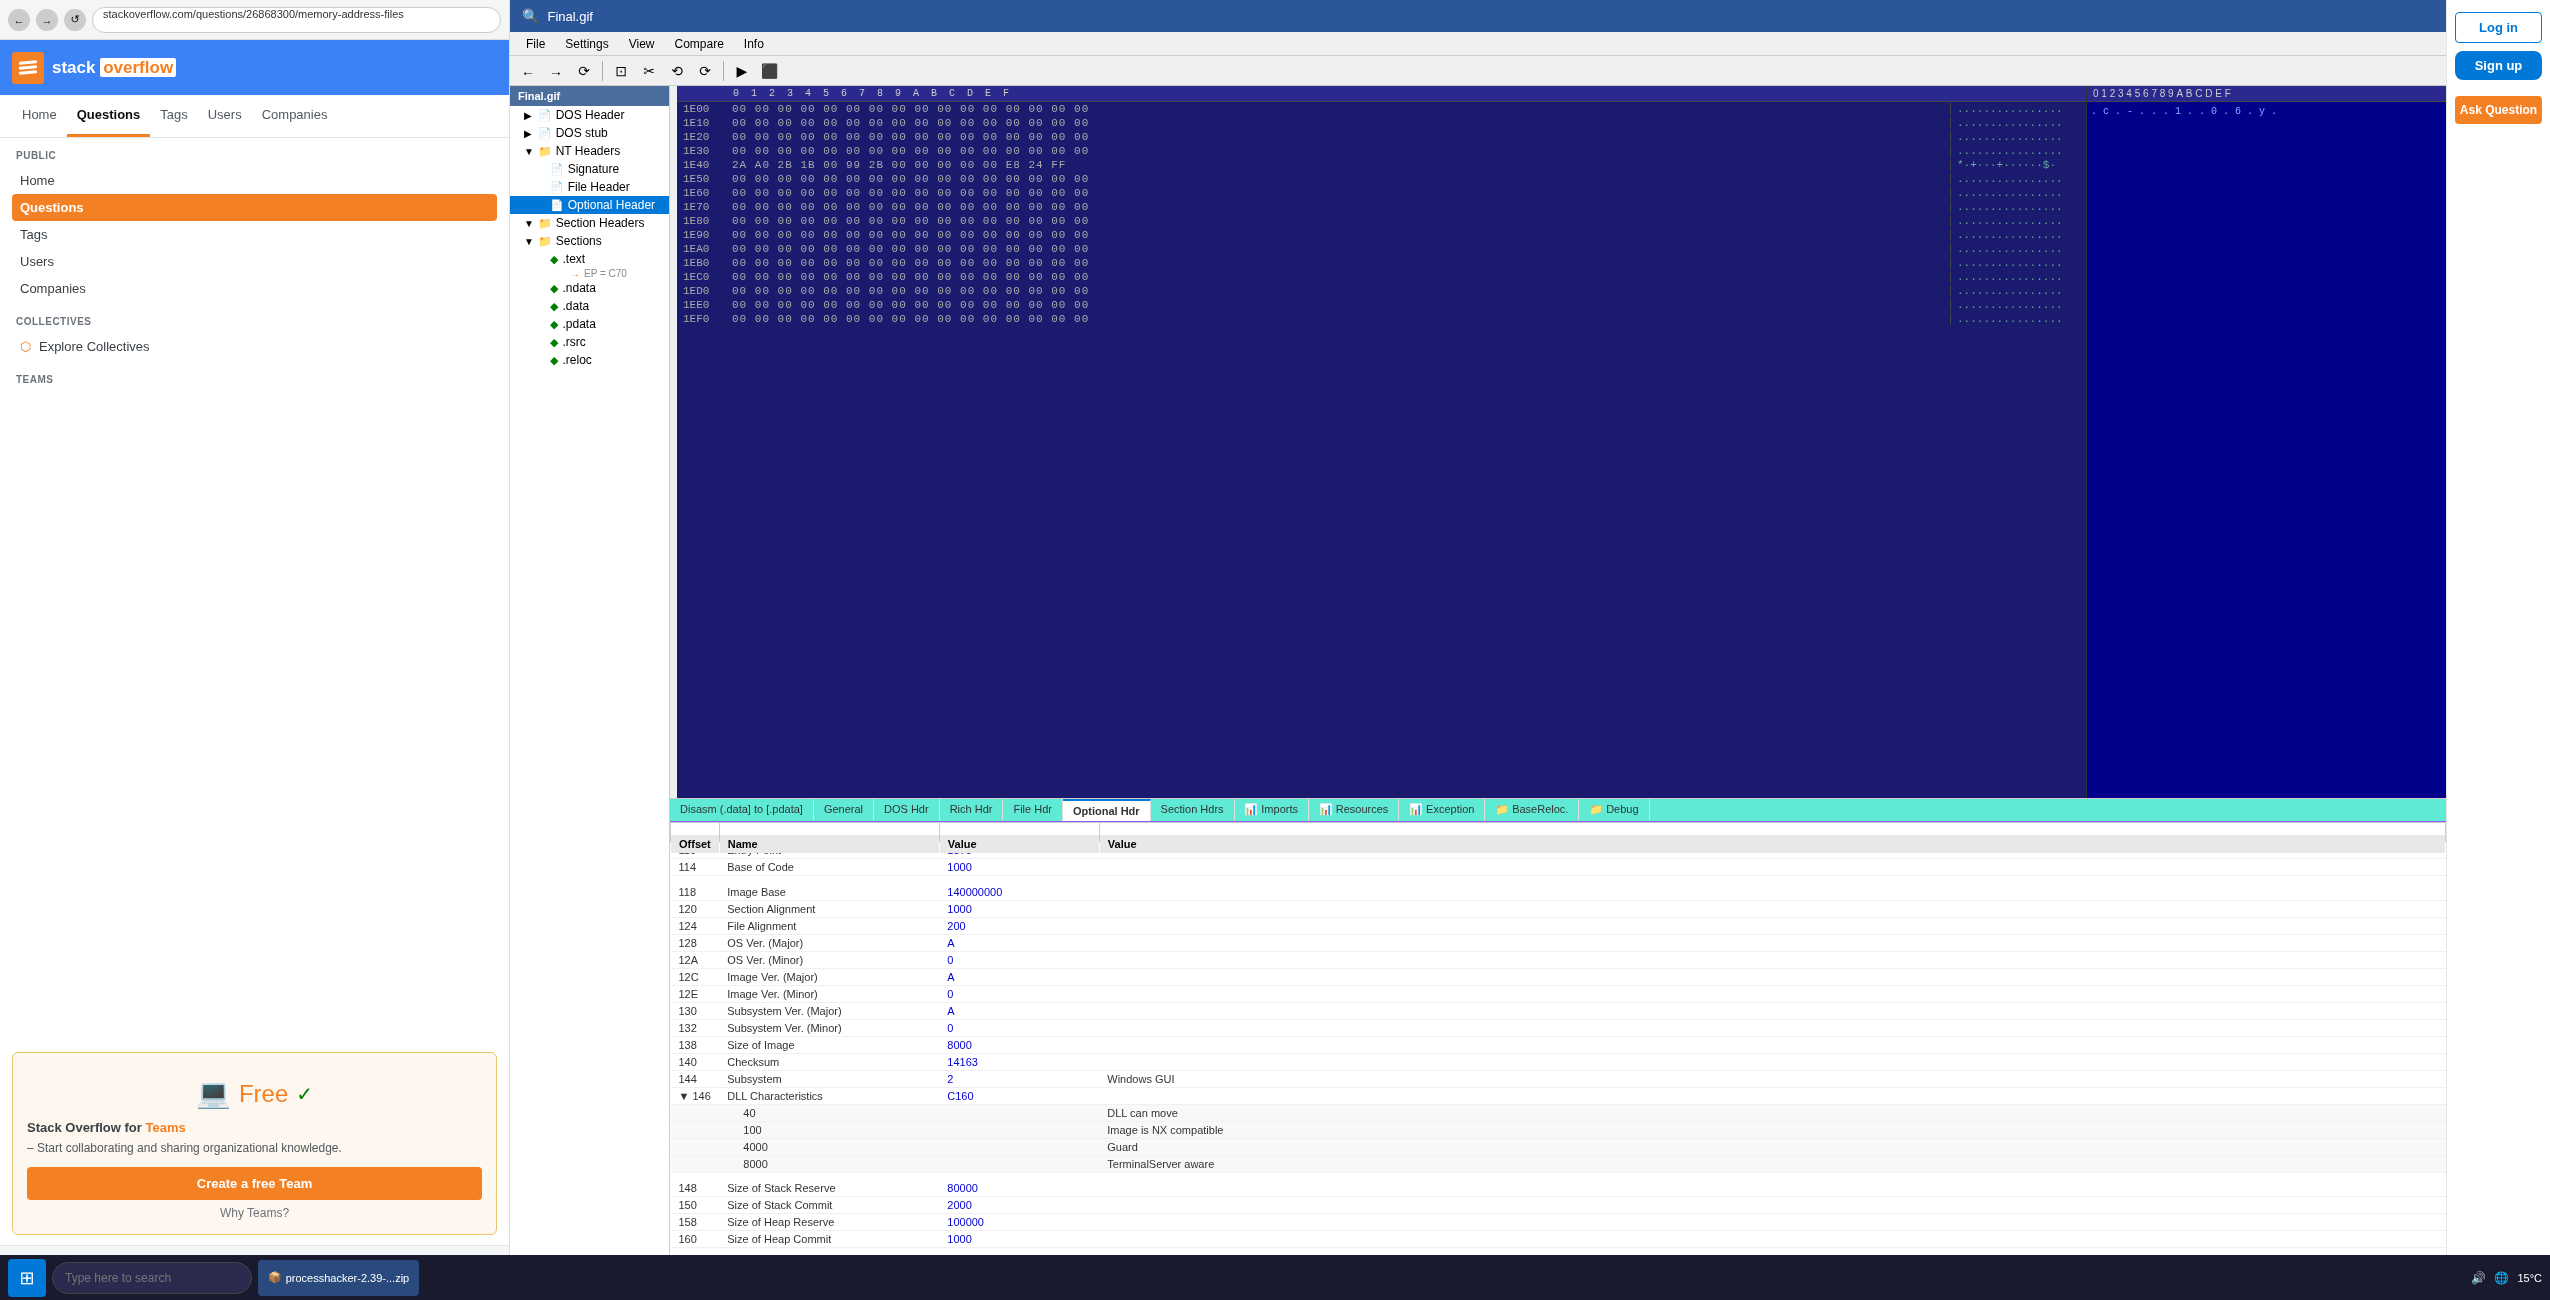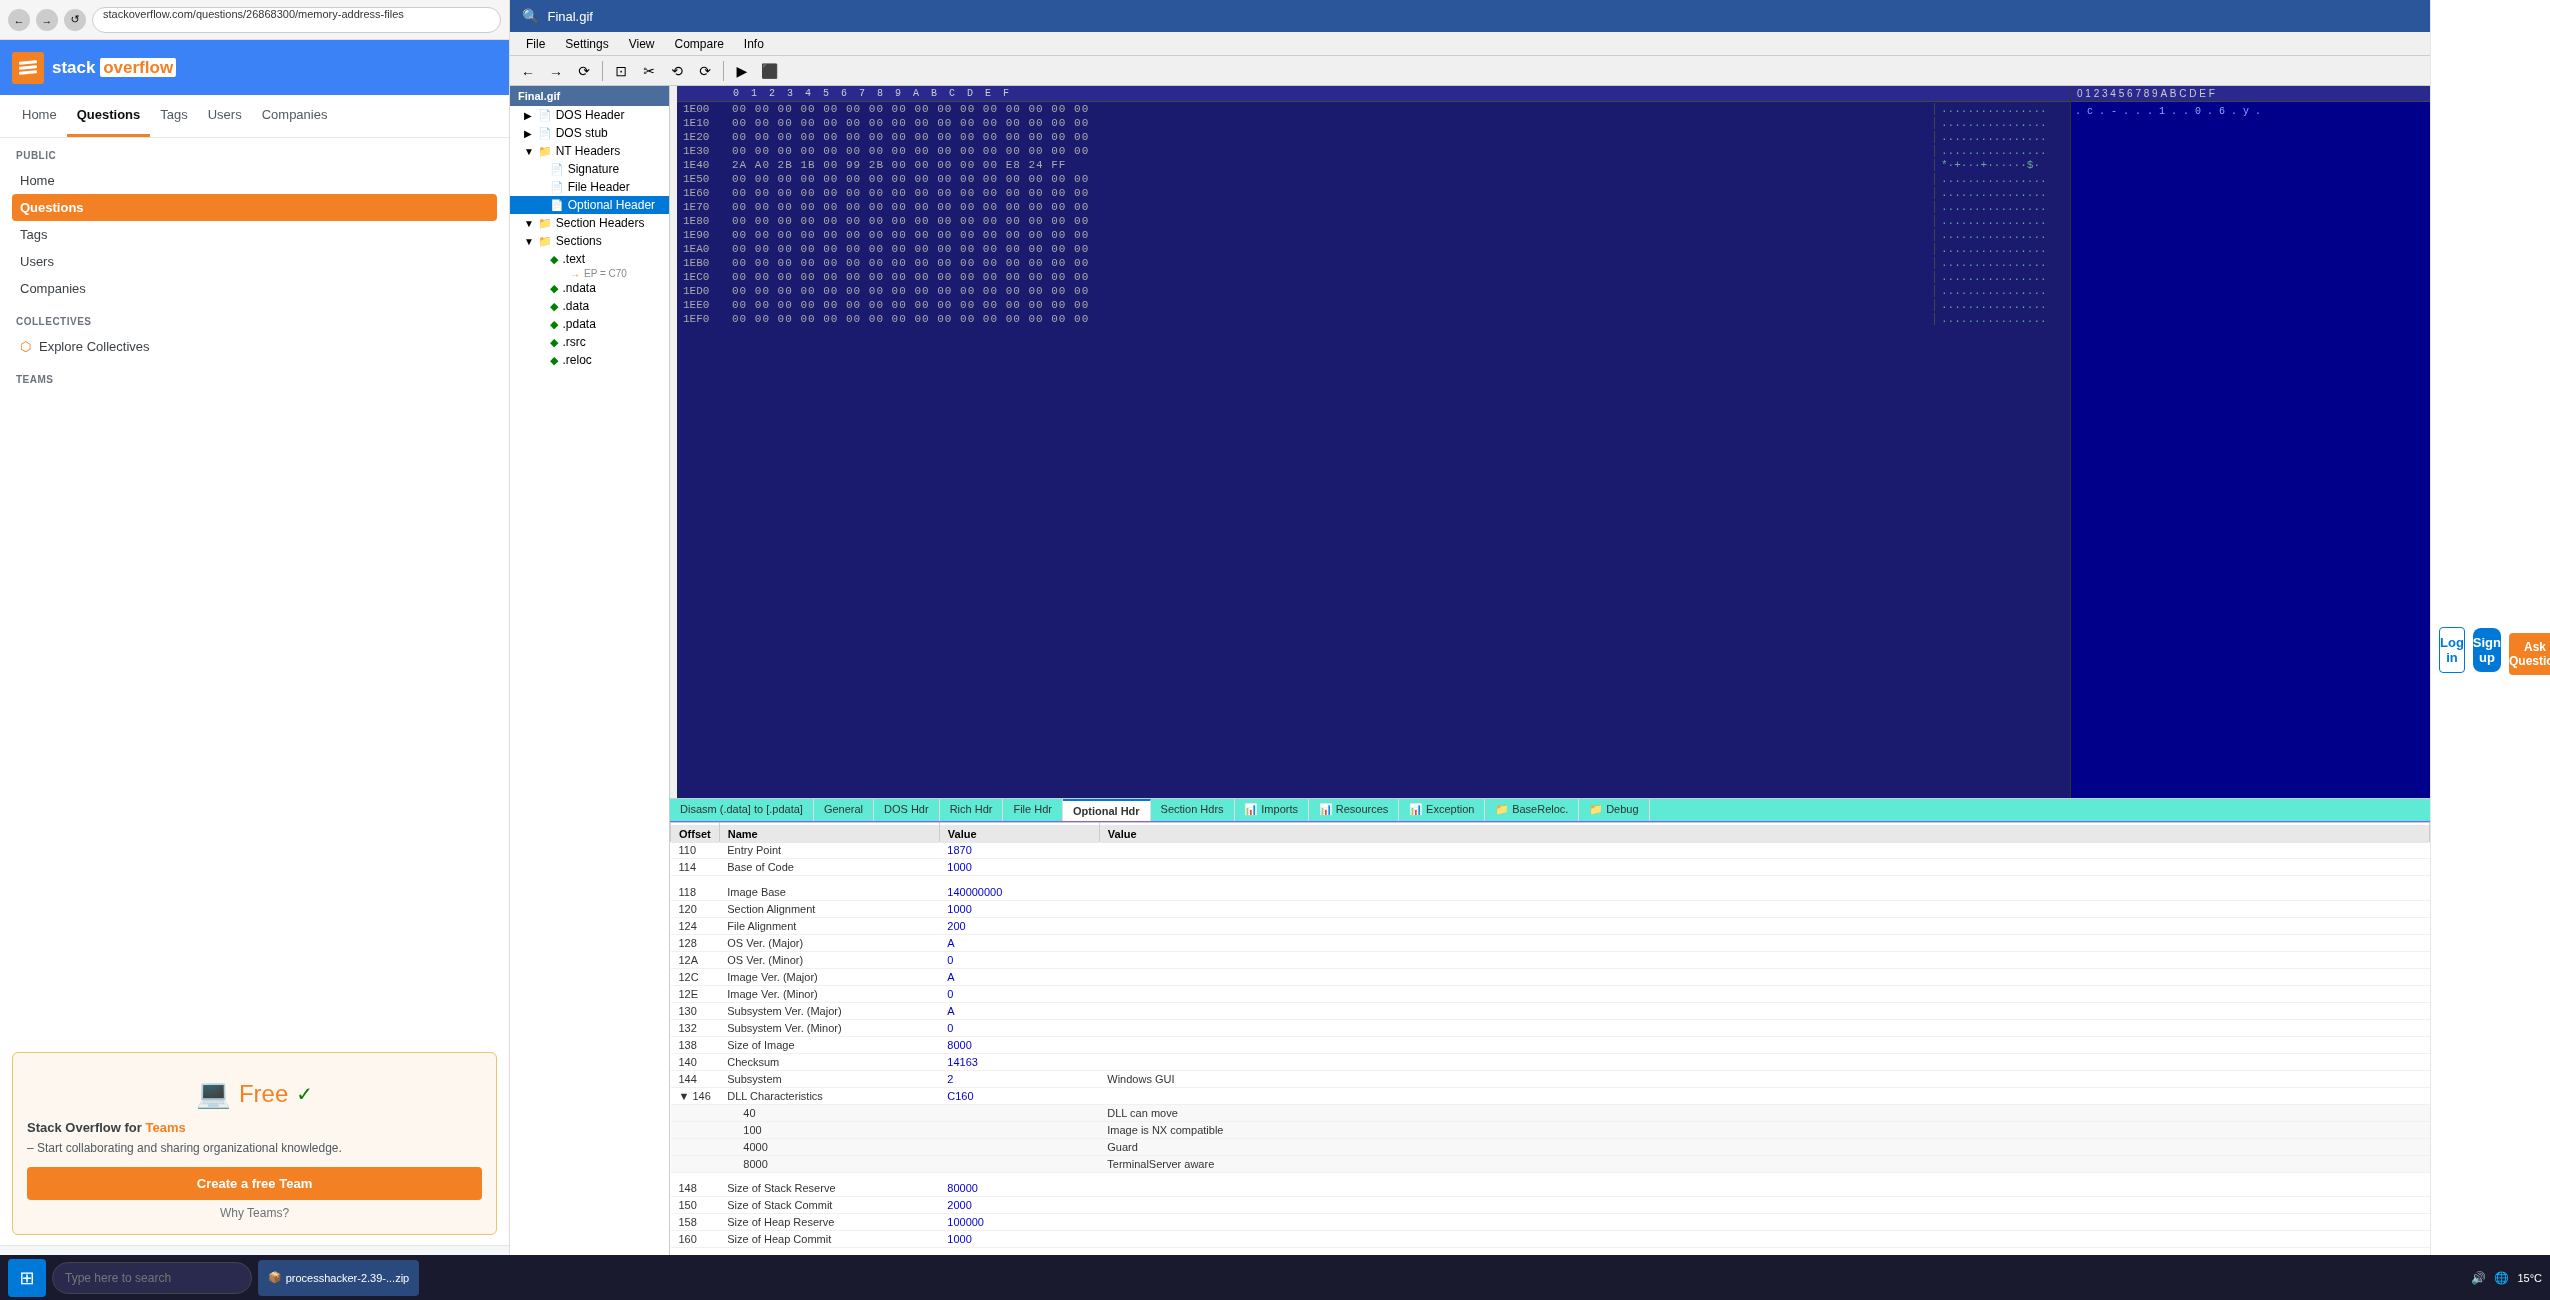--- a/index.html
+++ b/index.html
@@ -63,21 +63,21 @@
     .analysis-panel { width: 360px; background: #1a1a6e; border-left: 1px solid #333; display: flex; flex-direction: column; }
     .analysis-header-row { display: flex; background: #2a2a8e; color: #ccc; padding: 2px 6px; font-size: 10px; border-bottom: 1px solid #444; }
 
     
     .detail-panel { height: 480px; background: white; border-top: 1px solid #ccc; display: flex; flex-direction: column; }
     .detail-tabs { display: flex; background: #5eead4; border-bottom: 1px solid #8b5cf6; overflow-x: auto; }
     .detail-tab { padding: 4px 10px; font-size: 11px; color: #333; cursor: pointer; border-right: 1px solid #ddd; white-space: nowrap; flex-shrink: 0; }
     .detail-tab.active { background: white; font-weight: 600; border-top: 2px solid #0078d7; }
     .detail-content { flex: 1; overflow: auto; }
     .detail-table { width: 100%; border-collapse: collapse; font-size: 11px; }
-    .detail-table th { background: #e8e8e8; padding: 3px 8px; text-align: left; border: 1px solid #ccc; font-weight: 600; font-size: 11px; position: sticky; top: 2px; }
+    .detail-table th { background: #e8e8e8; padding: 3px 8px; text-align: left; border: 1px solid #ccc; font-weight: 600; font-size: 11px; position: sticky; top: 12px; }
     .detail-table td { padding: 2px 8px; border-bottom: 1px solid #f0f0f0; color: #333; }
     .detail-table .value-blue { color: #0000cc; }
     .sub-item td { background: #f8f8f8; }
     .sub-item td:first-child { padding-left: 24px; }
 
     
     .status-bar { height: 22px; background: #f0f0f0; border-top: 1px solid #ccc; display: flex; align-items: center; padding: 0 8px; font-size: 11px; color: #555; justify-content: flex-end; }
     .check-updates { color: #0066cc; cursor: pointer; font-size: 11px; }
 
     
@@ -567,21 +567,21 @@
           <span class="check-updates">Check for updates</span>
         </div>
       </div>
     </div>
 
     <div style="position:absolute;bottom:22px;left:0;right:0;height:20px;background:#d8d8d8;border-top:1px solid #bbb;display:flex;align-items:center;padding:0 4px;">
       <div style="background:white;border:1px solid #ccc;border-bottom:none;padding:2px 12px;font-size:11px;border-radius:3px 3px 0 0;">Final.gif</div>
     </div>
   </div>
 
-  <div style="width:120px;background:white;border-left:1px solid #e3e6e8;display:flex;align-items:center;padding:12px 8px;gap:8px;">
+  <div style="width:104px;background:white;border-left:1px solid #e3e6e8;display:flex;flex-direction:column;align-items:center;padding:12px 8px;gap:8px;">
     <button style="width:100%;padding:7px 0;background:white;border:1px solid #0078d7;color:#0078d7;border-radius:4px;font-size:13px;cursor:pointer;font-weight:600;">Log in</button>
     <button style="width:100%;padding:7px 0;background:#0078d7;border:none;color:white;border-radius:8px;font-size:13px;cursor:pointer;font-weight:600;">Sign up</button>
     <button style="width:100%;padding:7px 0;background:#f48024;border:none;color:white;border-radius:4px;font-size:12px;cursor:pointer;font-weight:600;margin-top:8px;">Ask Question</button>
   </div>
 </div>
 
 <div class="taskbar">
   <button class="taskbar-start">⊞</button>
   <input type="text" class="taskbar-search" placeholder="Type here to search" style="">
   <button class="taskbar-app">

